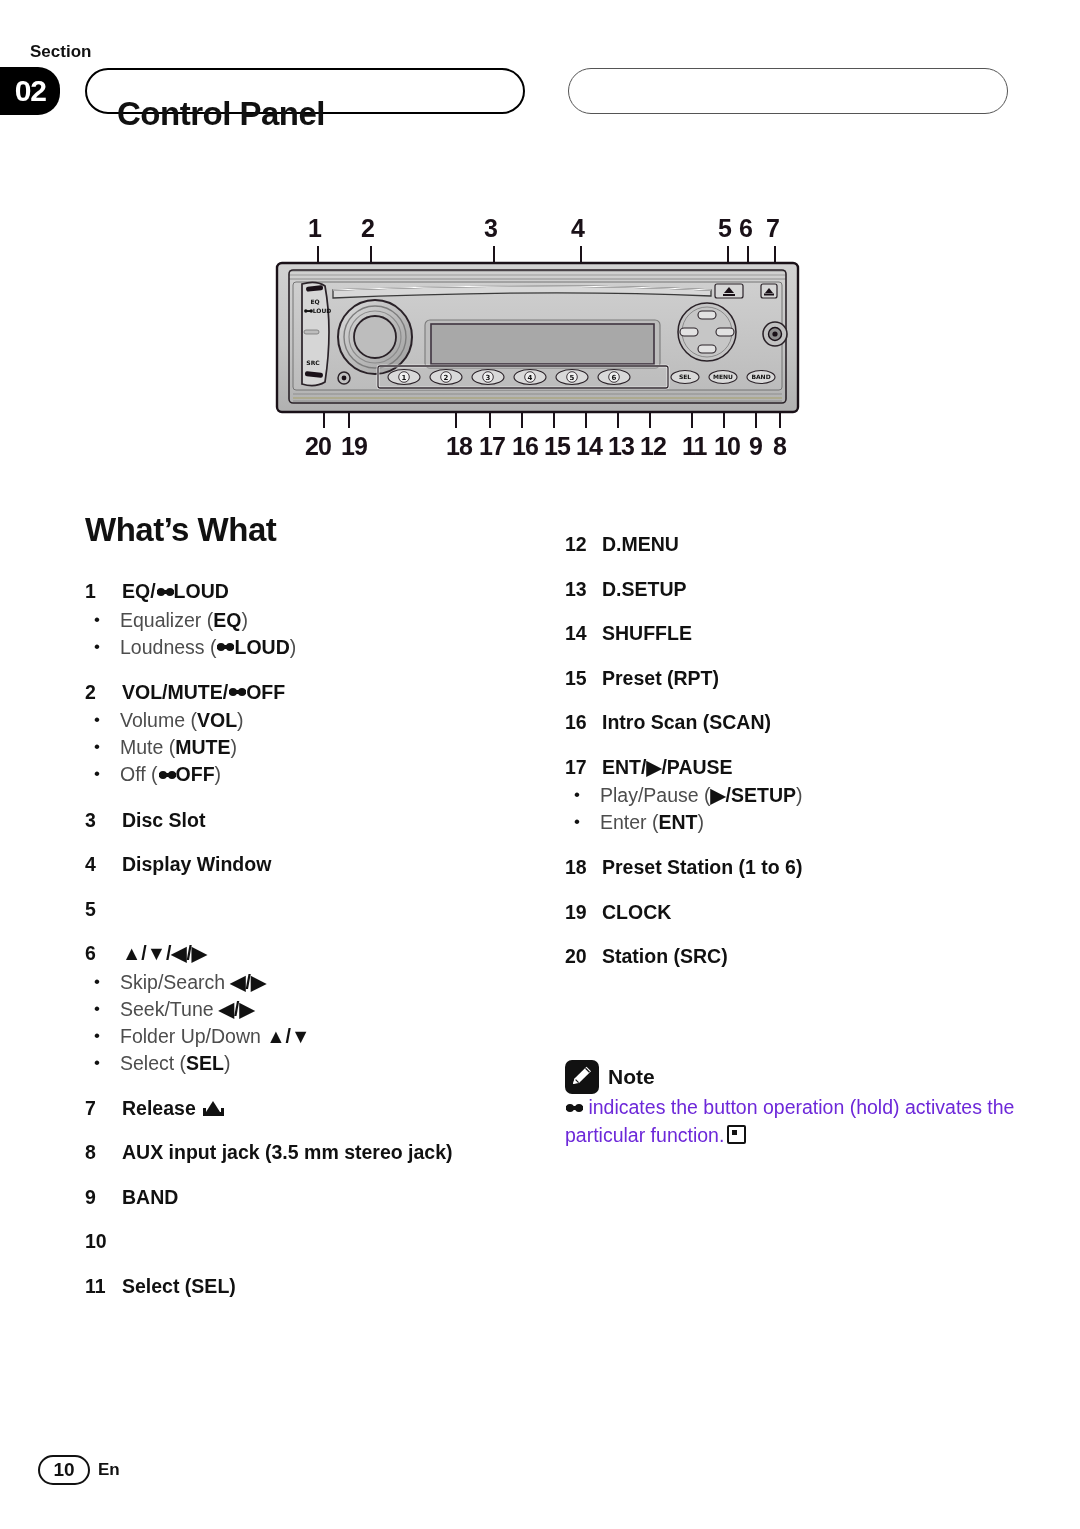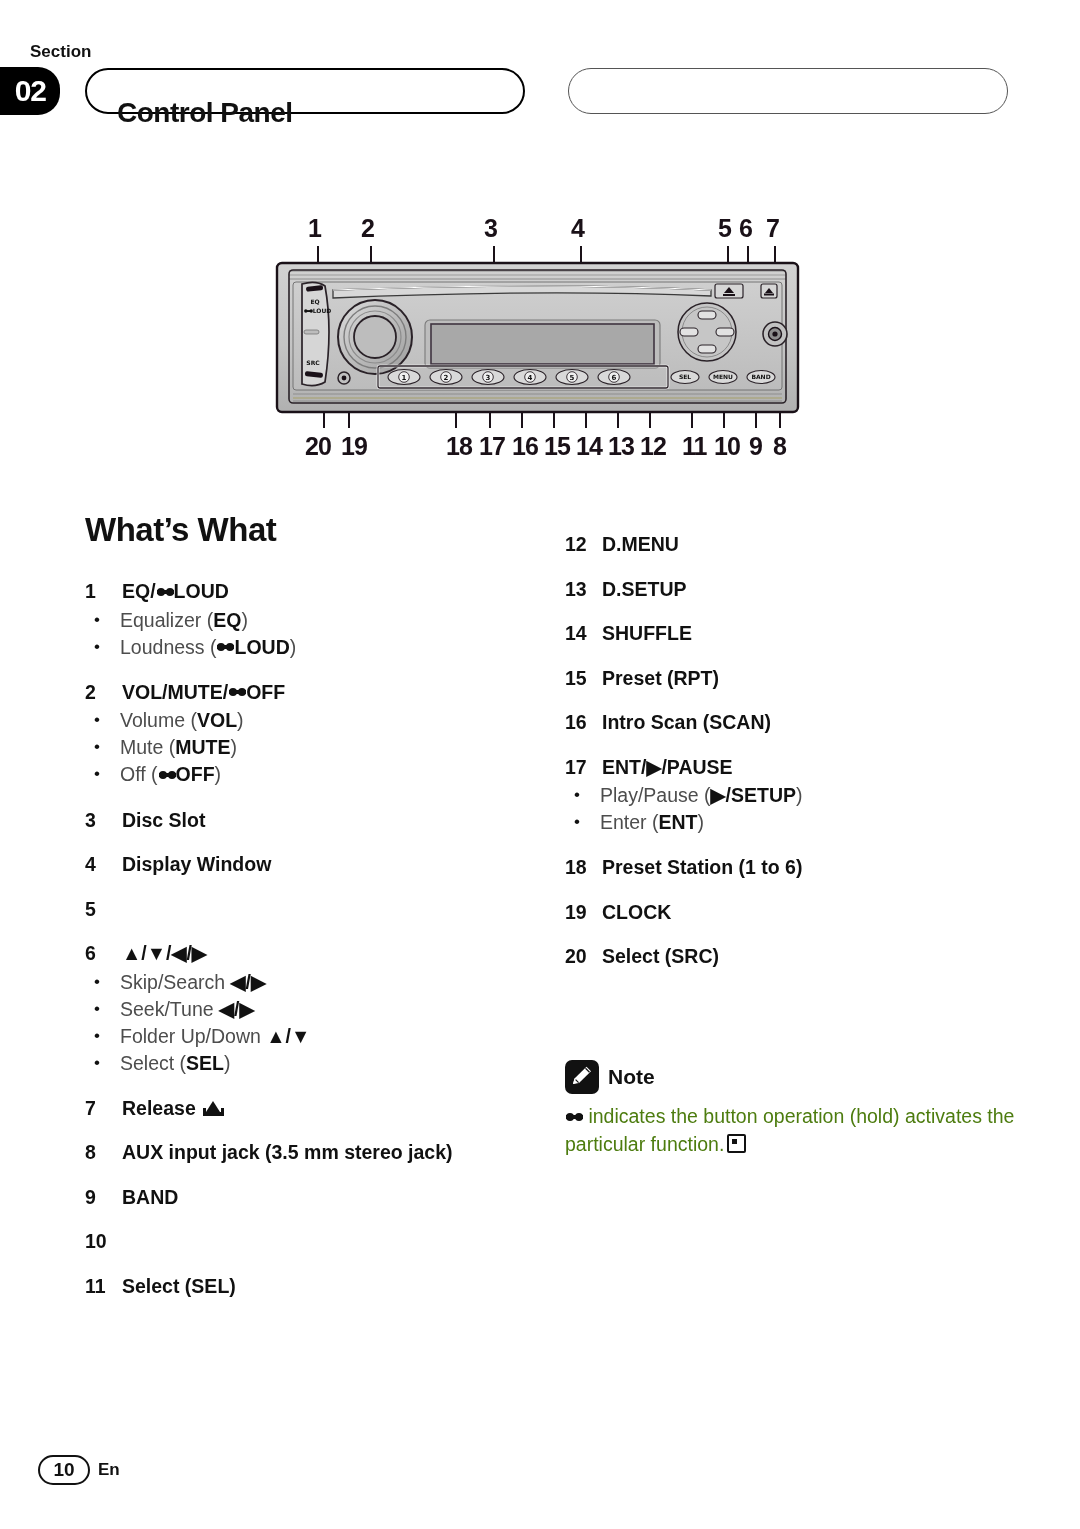--- a/index.html
+++ b/index.html
@@ -31,21 +31,21 @@
   }
   #title-pill{
     position:absolute;left:85px;top:68px;
     width:440px;height:46px;
     border:2.5px solid #000;border-radius:24px;
     box-sizing:border-box;
     display:flex;align-items:center;
   }
   #page-title{
     padding-left:30px;
-    font-size:28px;font-weight:bold;letter-spacing:-0.5px;
+    font-size:33px;font-weight:bold;letter-spacing:-0.5px;
     line-height:1;
     margin-top:44px;
   }
   #right-pill{
     position:absolute;left:568px;top:68px;
     width:440px;height:46px;
     border:1.6px solid #555;border-radius:24px;
     box-sizing:border-box;
   }
 
@@ -127,22 +127,21 @@
 
   
   #note-block{position:absolute;left:565px;top:1060px;width:455px;}
   #note-head{display:flex;align-items:center;gap:9px;}
   #note-icon{
     width:34px;height:34px;background:#111;border-radius:7px;
     position:relative;flex:0 0 34px;
   }
   #note-label{font-size:21px;font-weight:bold;}
   #note-text{
-    margin-top:9px;
-    font-size:19.5px;line-height:1.42;color:#4d7c0f;
+    font-size:19.5px;line-height:1.42;color:#6d28d9;
   }
   .endmark{
     display:inline-block;width:15px;height:15px;
     border:2px solid #111;border-radius:2px;
     position:relative;vertical-align:-2px;margin-left:3px;
   }
   .endmark::after{content:"";position:absolute;left:3px;top:3px;width:5px;height:5px;background:#111;}
 
   
   #footer{position:absolute;left:0;top:1455px;width:1080px;}
@@ -505,21 +504,21 @@
     </div>
     <div class="item">
       <div class="item-head">
         <span class="item-num">19</span>
         <span class="item-label"><b>CLOCK</b></span>
       </div>
     </div>
     <div class="item">
       <div class="item-head">
         <span class="item-num">20</span>
-        <span class="item-label"><b>Select (SRC)</b></span>
+        <span class="item-label"><b>Station (SRC)</b></span>
       </div>
     </div>
   </div>
 
 <div id="note-block">
   <div id="note-head">
     <div id="note-icon">
       <svg width="34" height="34" viewBox="0 0 34 34">
         <path d="M8 24 L9.5 18.5 L21.5 6.8 L26 11.3 L14 23 Z" fill="#fff"></path>
         <path d="M8 24 L12.2 22.7 L9.5 18.5 Z" fill="#fff"></path>

